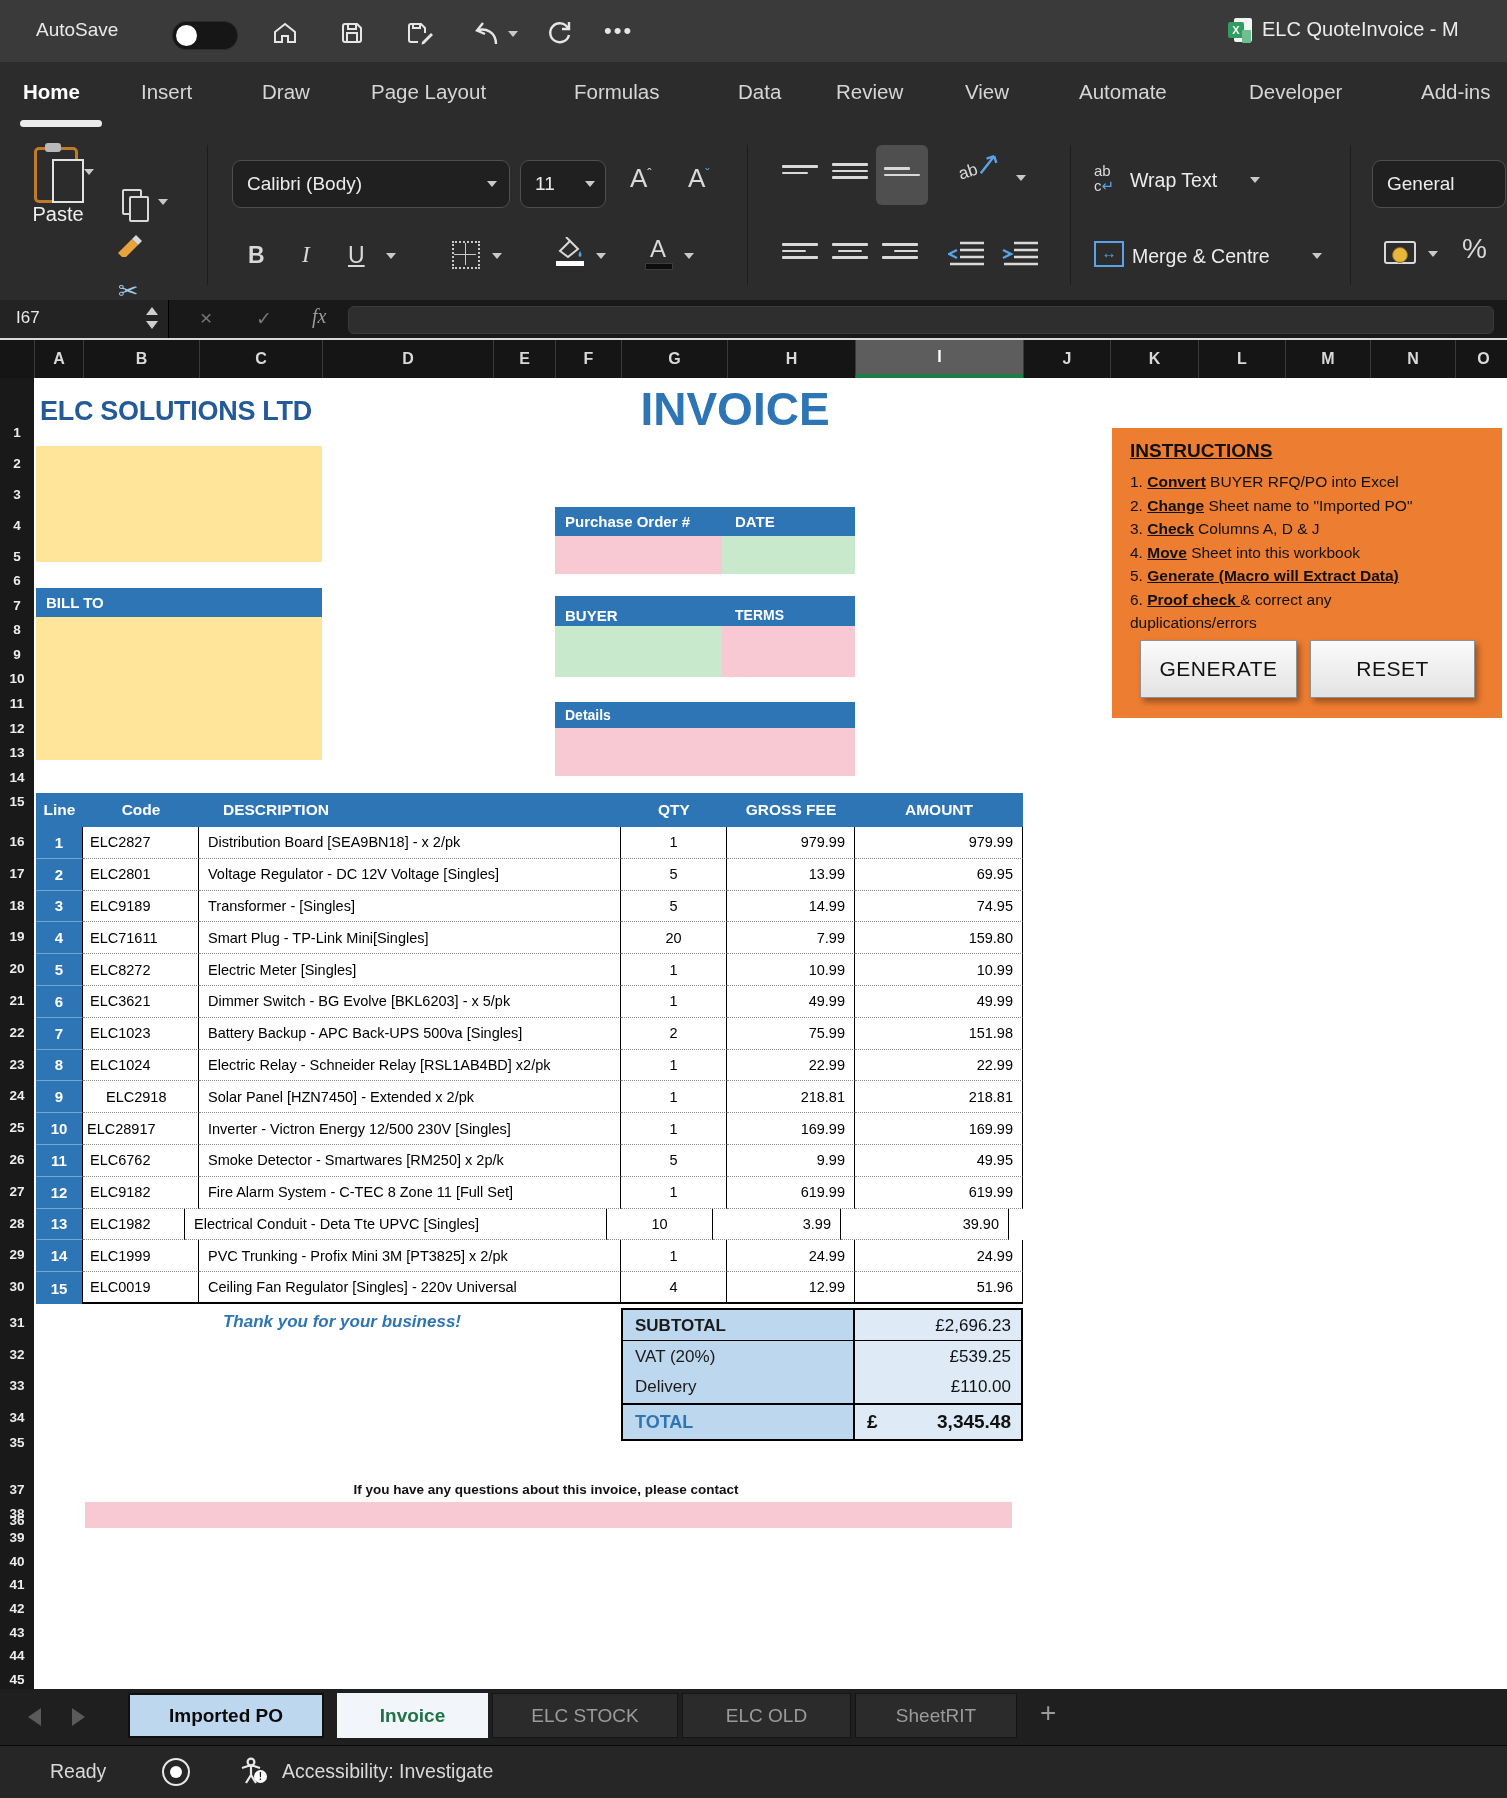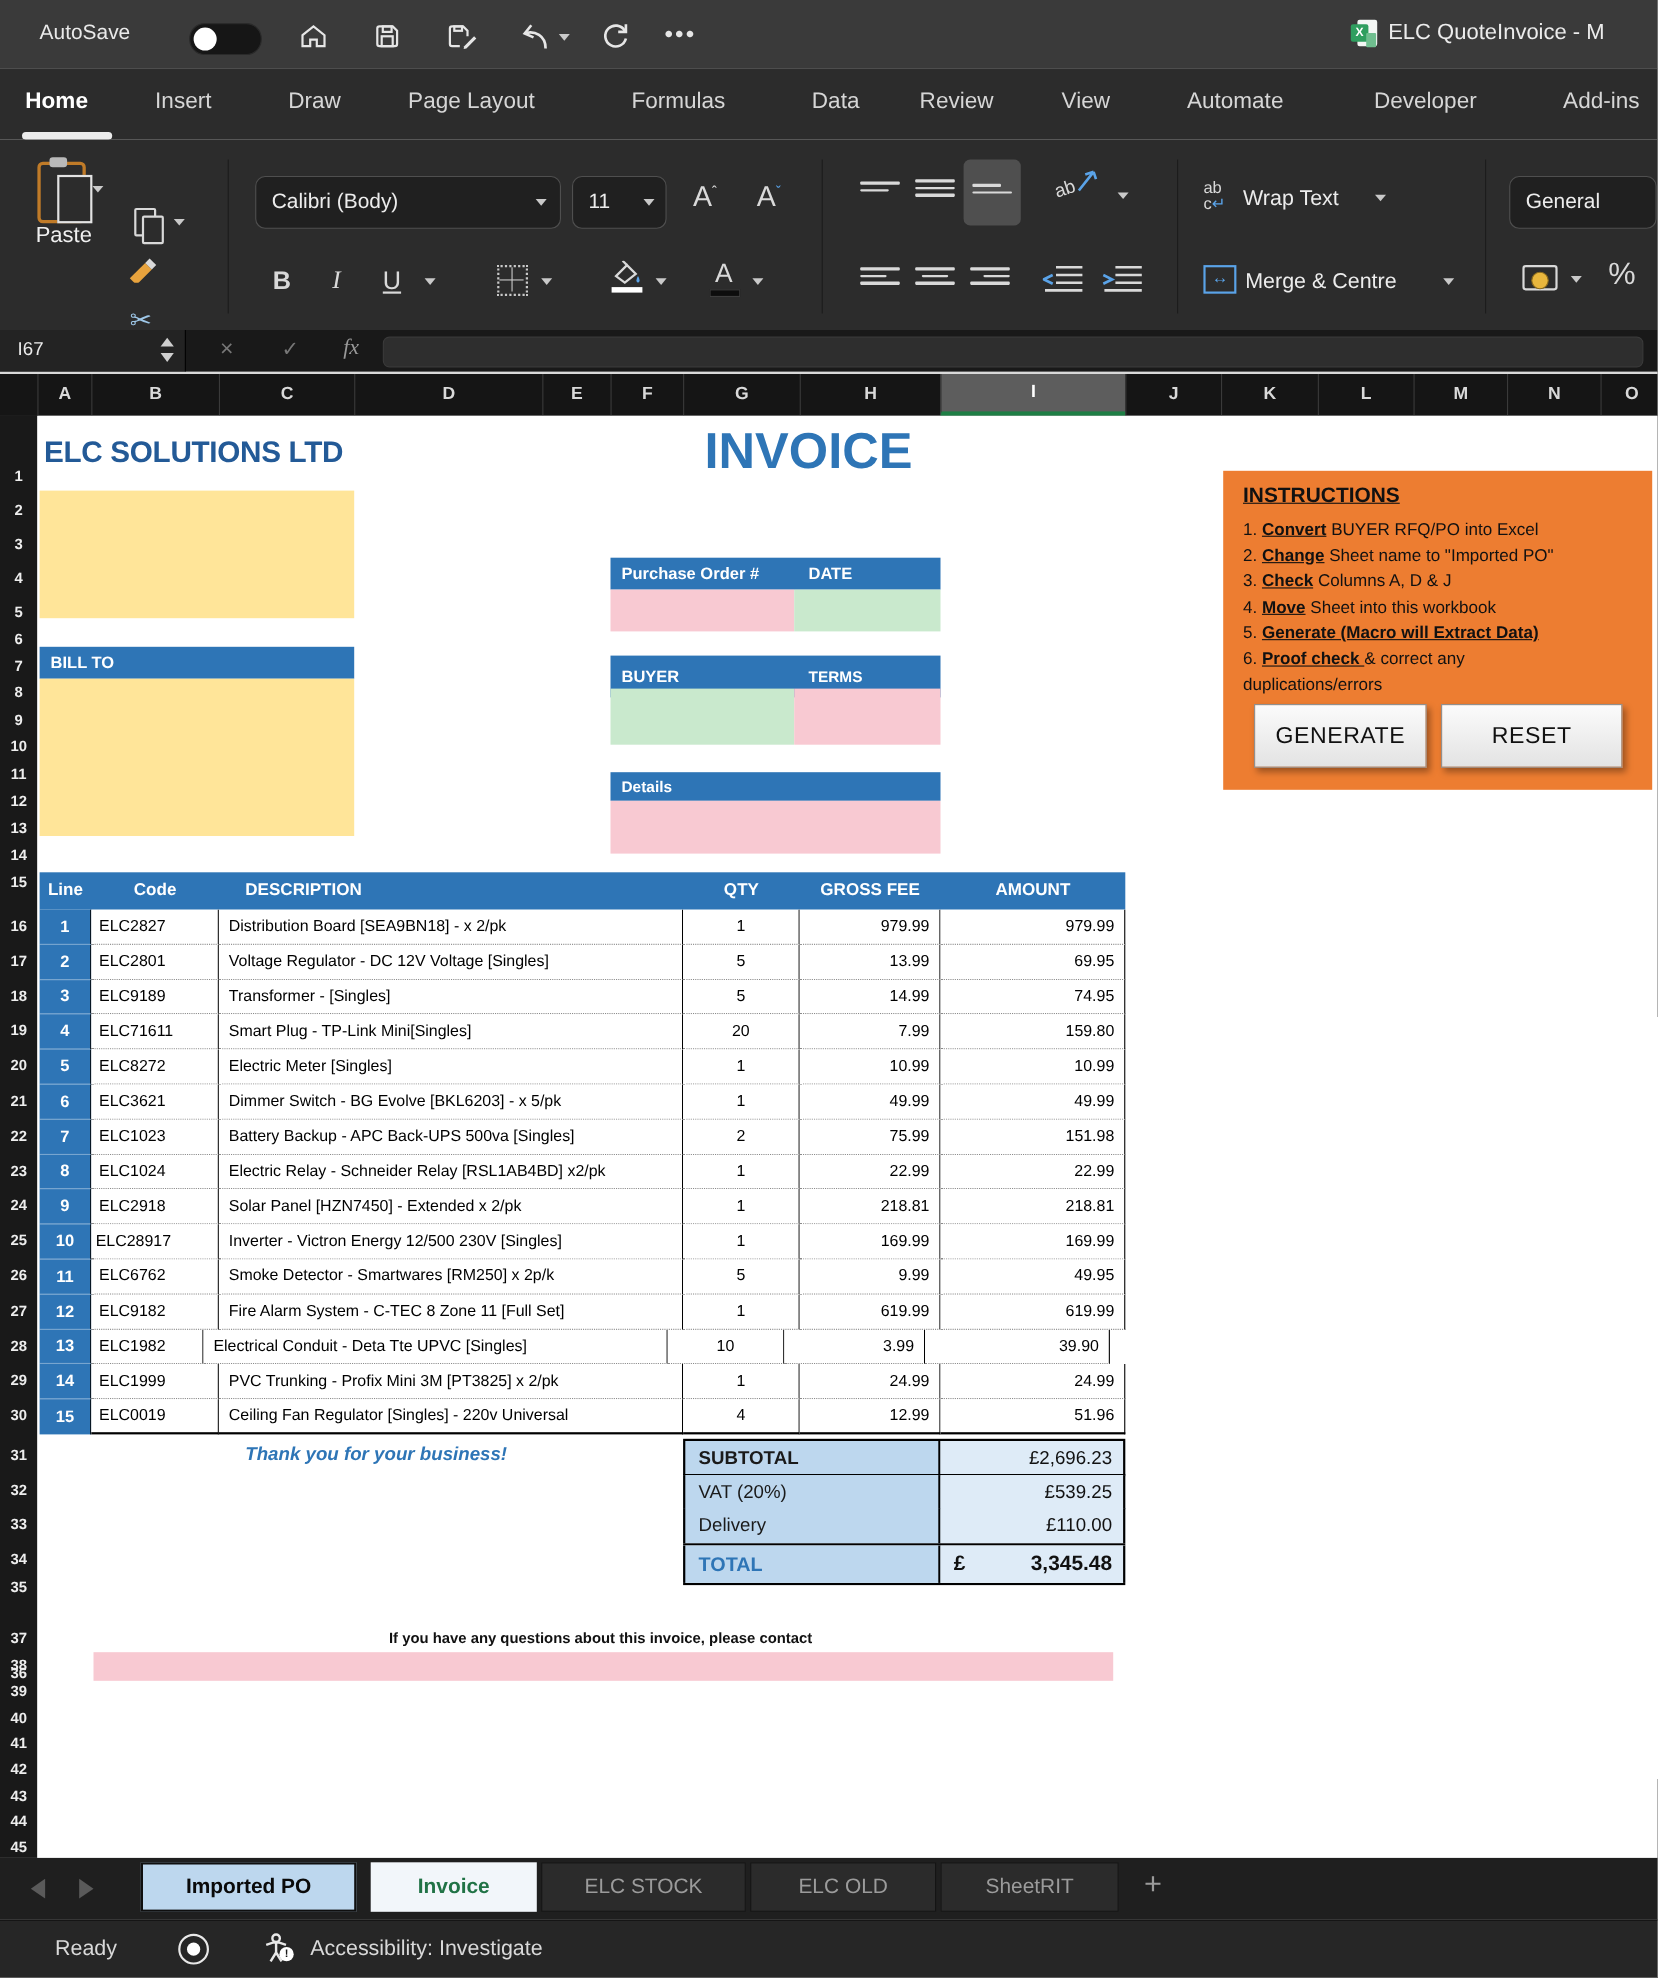--- a/index.html
+++ b/index.html
@@ -458,21 +458,21 @@
       <div class="irow" style="top: 1049.6px; height: 31.8px;">
         <div class="c line" style="width: 47px;">8</div>
         <div class="c" style="width: 116px; padding-left: 7px;">ELC1024</div>
         <div class="c" style="width: 422px; padding-left: 9px;">Electric Relay - Schneider Relay [RSL1AB4BD] x2/pk</div>
         <div class="c" style="width: 106px; justify-content: center;">1</div>
         <div class="c" style="width: 128px; justify-content: flex-end; padding-right: 9px;">22.99</div>
         <div class="c" style="width: 168px; justify-content: flex-end; padding-right: 9px;">22.99</div>
       </div>
       <div class="irow" style="top: 1081.4px; height: 31.8px;">
         <div class="c line" style="width: 47px;">9</div>
-        <div class="c" style="width: 116px; padding-left: 7px;">ELC2918</div>
+        <div class="c" style="width: 116px; padding-left: 23px;">ELC2918</div>
         <div class="c" style="width: 422px; padding-left: 9px;">Solar Panel [HZN7450] - Extended x 2/pk</div>
         <div class="c" style="width: 106px; justify-content: center;">1</div>
         <div class="c" style="width: 128px; justify-content: flex-end; padding-right: 9px;">218.81</div>
         <div class="c" style="width: 168px; justify-content: flex-end; padding-right: 9px;">218.81</div>
       </div>
       <div class="irow" style="top: 1113.2px; height: 31.8px;">
         <div class="c line" style="width: 47px;">10</div>
         <div class="c" style="width: 116px; padding-left: 4px;">ELC28917</div>
         <div class="c" style="width: 422px; padding-left: 9px;">Inverter - Victron Energy 12/500 230V [Singles]</div>
         <div class="c" style="width: 106px; justify-content: center;">1</div>

